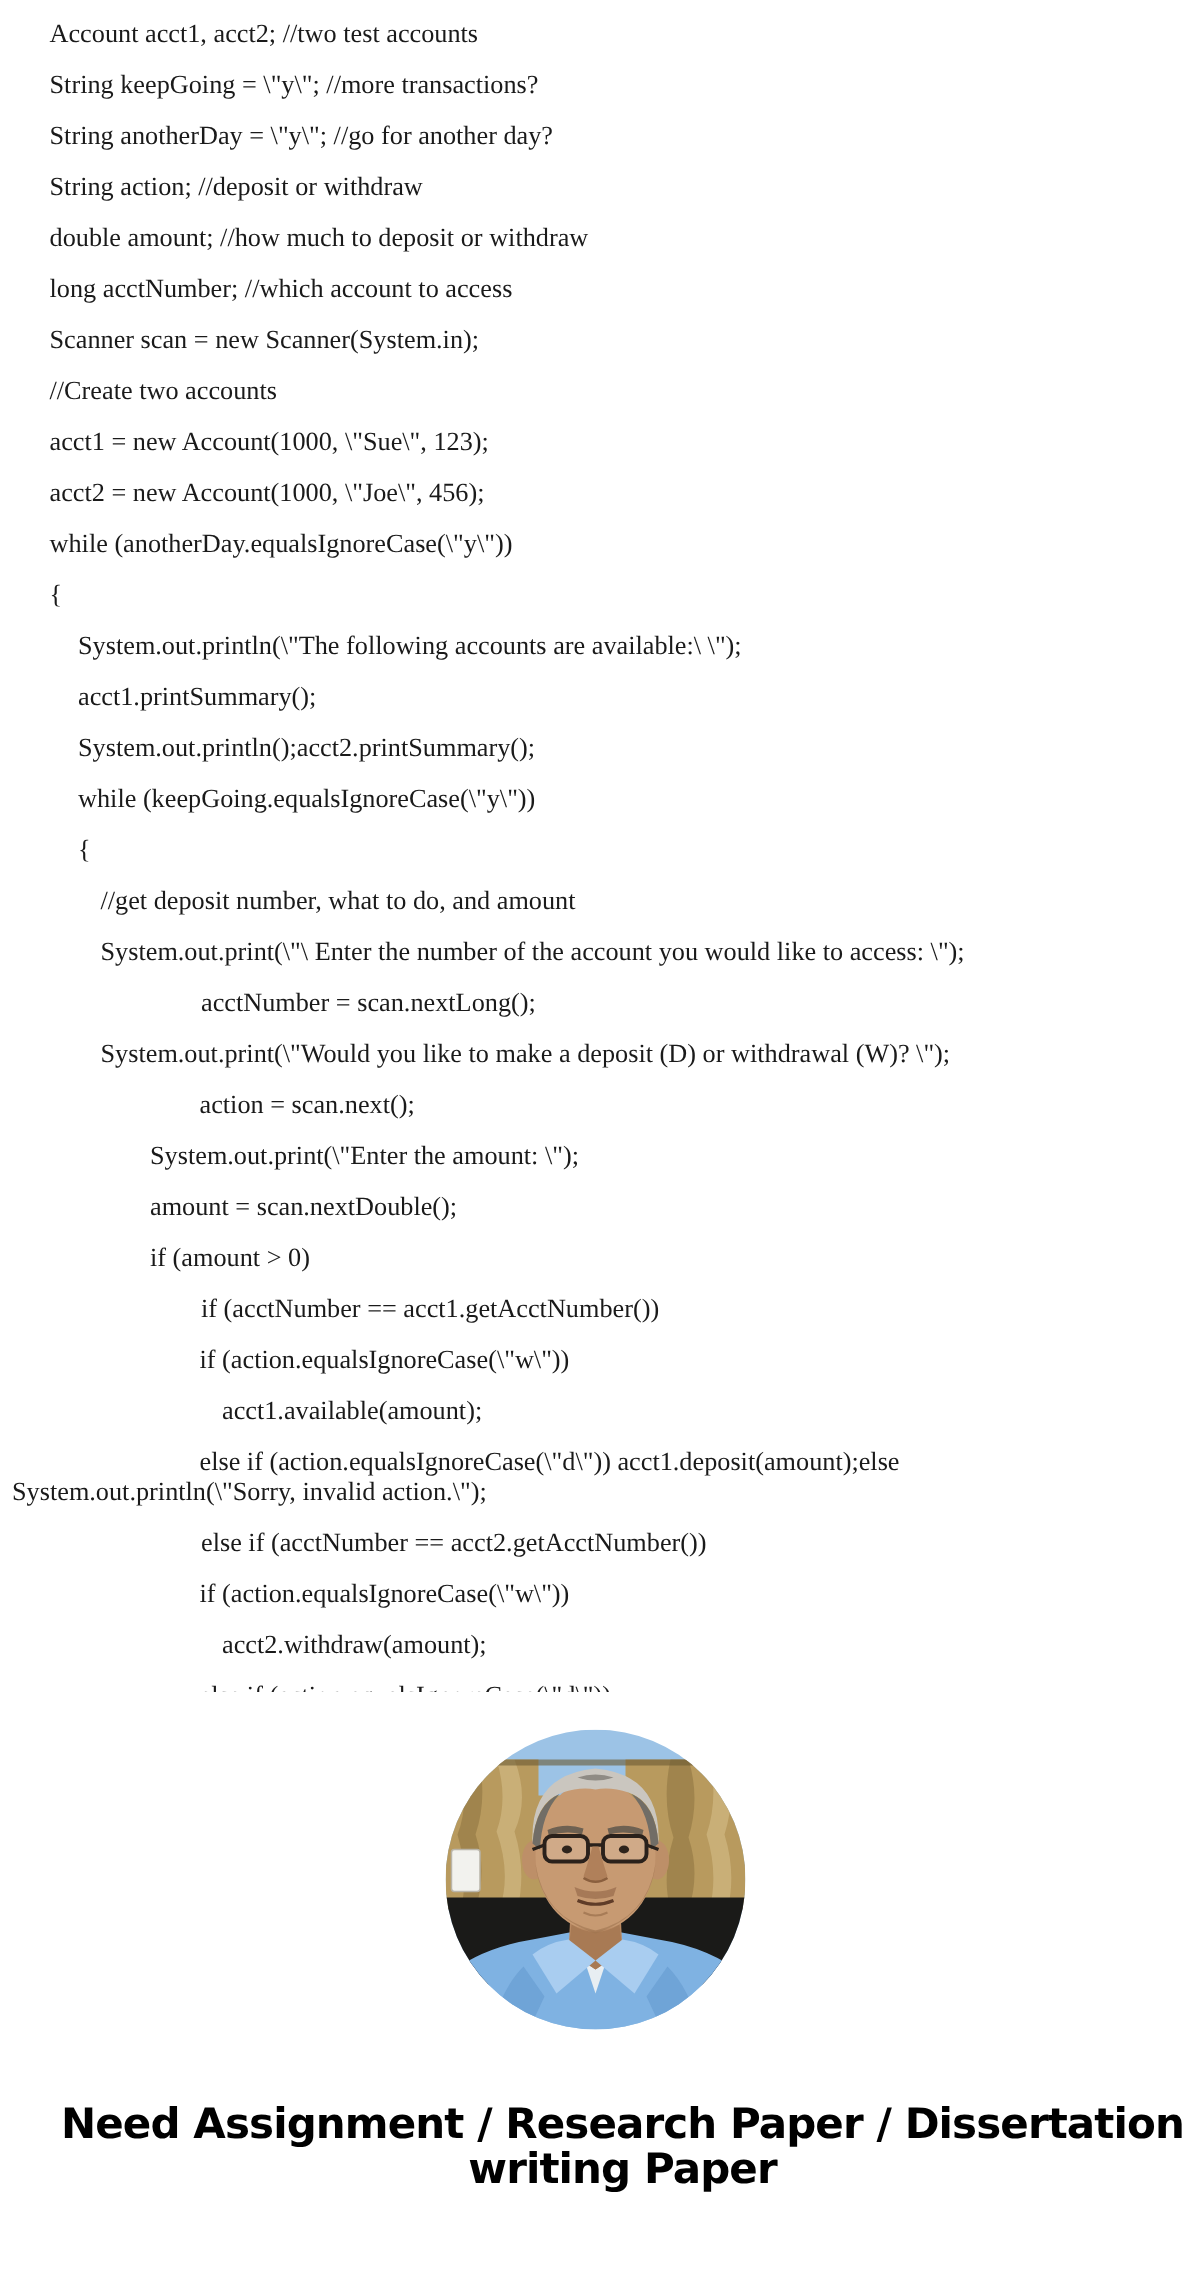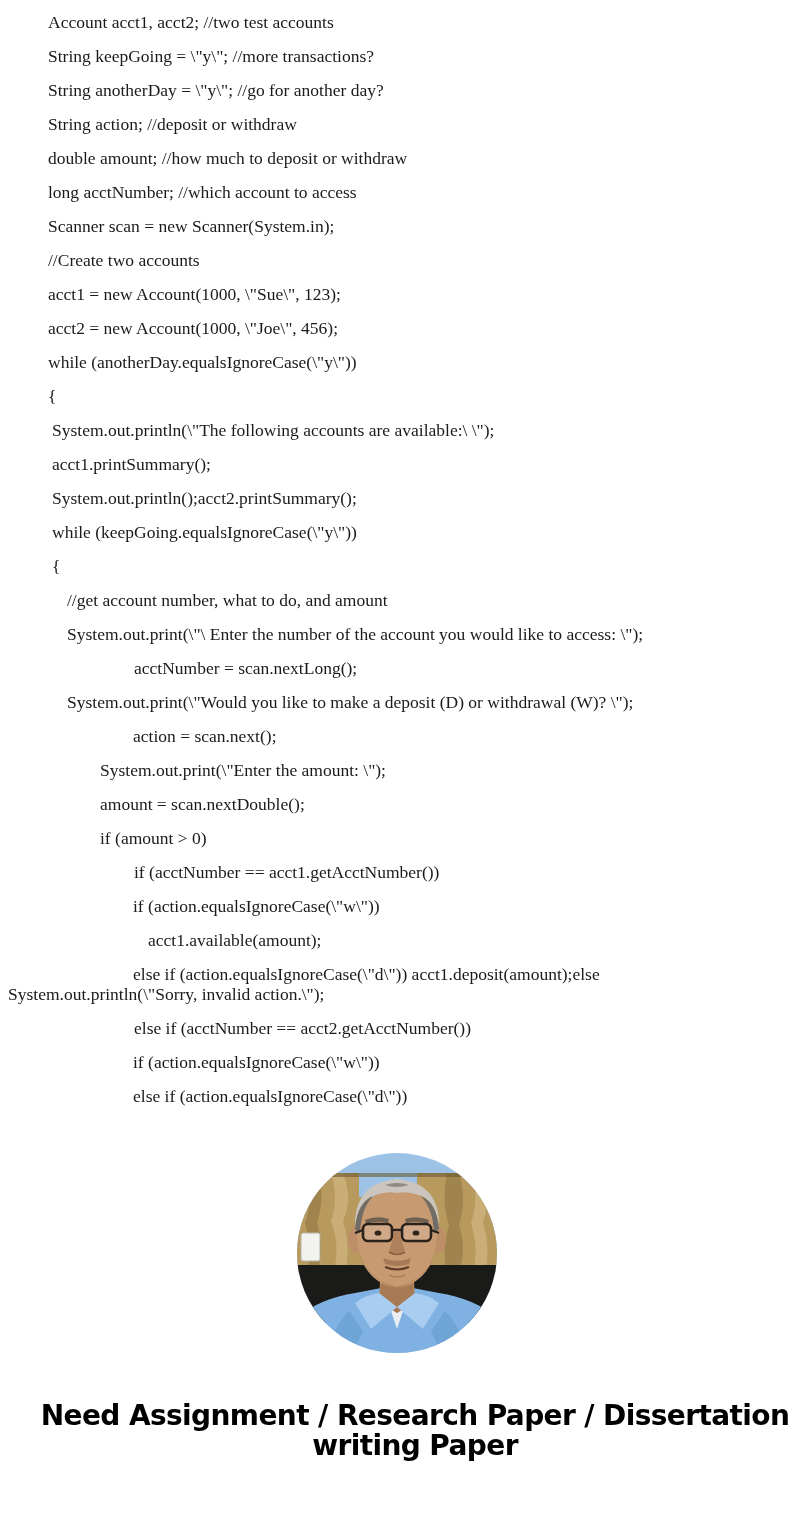--- a/index.html
+++ b/index.html
@@ -8,21 +8,21 @@
 
   
   .code {
     padding-top: 12px;
     height: 1128px;
     overflow: hidden;
     font-size: 17.5px;
     line-height: 20px;
   }
   .ln { margin-bottom: 14px; white-space: pre; }
-  .i0 { padding-left: 48px; }
+  .i0 { padding-left: 33px; }
   .i1 { padding-left: 52px; }
   .i2 { padding-left: 67px; }
   .i3 { padding-left: 100px; }
   .i4 { padding-left: 116px; margin-left: 18px; }
   .i5 { padding-left: 133px; }
   .i6 { padding-left: 148px; }
   .wrap {
     margin-left: 8px;
     margin-right: 6px;
     text-indent: 125px;
@@ -66,34 +66,35 @@
   <div class="ln i0">//Create two accounts</div>
   <div class="ln i0">acct1 = new Account(1000, \"Sue\", 123);</div>
   <div class="ln i0">acct2 = new Account(1000, \"Joe\", 456);</div>
   <div class="ln i0">while (anotherDay.equalsIgnoreCase(\"y\"))</div>
   <div class="ln i0">{</div>
   <div class="ln i1">System.out.println(\"The following accounts are available:\ \");</div>
   <div class="ln i1">acct1.printSummary();</div>
   <div class="ln i1">System.out.println();acct2.printSummary();</div>
   <div class="ln i1">while (keepGoing.equalsIgnoreCase(\"y\"))</div>
   <div class="ln i1">{</div>
-  <div class="ln i2">//get account number, what to do, and amount</div>
+  <div class="ln i2">//get deposit number, what to do, and amount</div>
   <div class="ln i2">System.out.print(\"\ Enter the number of the account you would like to access: \");</div>
   <div class="ln i4">acctNumber = scan.nextLong();</div>
   <div class="ln i2">System.out.print(\"Would you like to make a deposit (D) or withdrawal (W)? \");</div>
   <div class="ln i5">action = scan.next();</div>
   <div class="ln i3">System.out.print(\"Enter the amount: \");</div>
   <div class="ln i3">amount = scan.nextDouble();</div>
   <div class="ln i3">if (amount &gt; 0)</div>
   <div class="ln i4">if (acctNumber == acct1.getAcctNumber())</div>
   <div class="ln i5">if (action.equalsIgnoreCase(\"w\"))</div>
   <div class="ln i6">acct1.available(amount);</div>
   <div class="ln wrap">else if (action.equalsIgnoreCase(\"d\")) acct1.deposit(amount);else System.out.println(\"Sorry, invalid action.\");</div>
   <div class="ln i4">else if (acctNumber == acct2.getAcctNumber())</div>
   <div class="ln i5">if (action.equalsIgnoreCase(\"w\"))</div>
+  <div class="ln i6">acct2.withdraw(amount);</div>
   <div class="ln i5">else if (action.equalsIgnoreCase(\"d\"))</div>
 </div>
 
 <div class="photo-wrap">
   <svg width="200" height="200" viewBox="0 0 200 200">
 
     <rect x="0" y="0" width="200" height="200" fill="#9cc3e6"></rect>
 
     <rect x="0" y="20" width="200" height="100" fill="#b89a5e"></rect>
     <rect x="62" y="18" width="58" height="26" fill="#9cc3e6"></rect>

